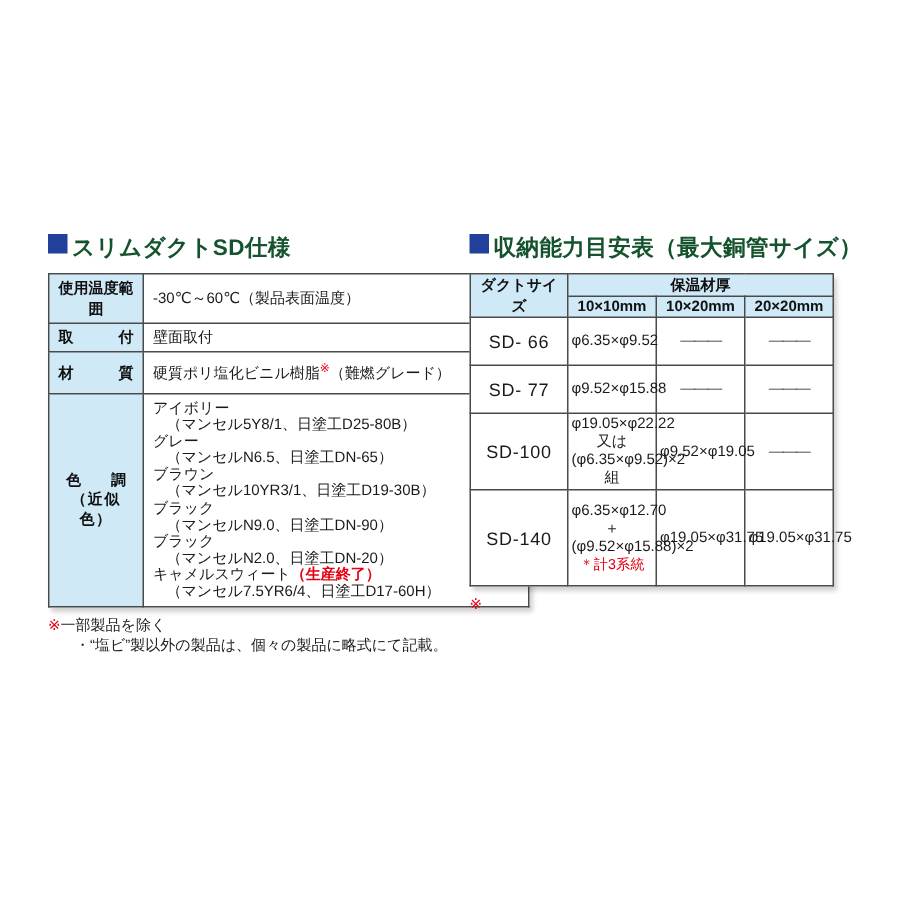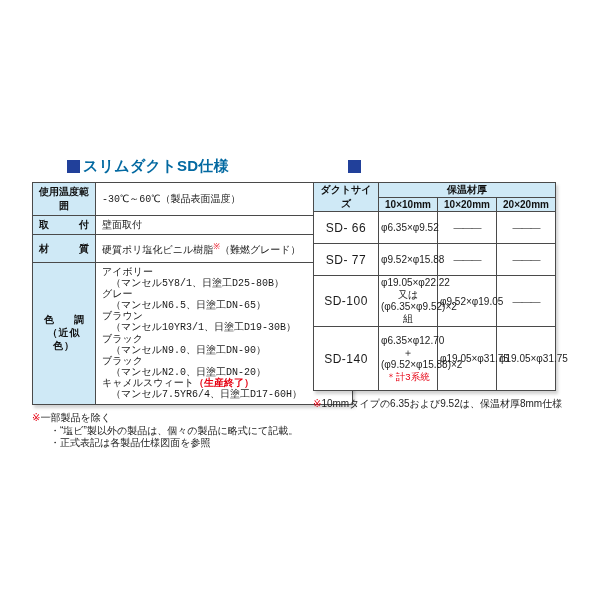--- a/index.html
+++ b/index.html
@@ -8,40 +8,39 @@
     font-family: "Liberation Sans", "DejaVu Sans", sans-serif;
     color: #1a1a1a;
     position: relative;
     overflow: hidden;
   }
   .block { position: absolute; top: 156px; }
   #left-block  { left: 32px;  width: 275px; }
   #right-block { left: 313px; width: 271px; }
 
   .sec-title {
-    display: flex; align-items: center;
-    font-size: 15px; font-weight: bold; color: #0369a1;
+    display: flex; 
+    font-size: 15px; font-weight: bold; color: #14532d;
     letter-spacing: 0.3px; height: 20px; margin-bottom: 6px;
     white-space: nowrap;
-    margin-left: 35px;
   }
   .sq {
     display: inline-block; width: 13px; height: 13px;
     background: #21409a; margin-right: 3px; flex: 0 0 auto;
   }
 
   table {
     border-collapse: collapse; background: #fff;
     box-shadow: 2px 3px 3px rgba(0,0,0,0.18);
   }
   th, td { border: 1px solid #4a4a4a; font-size: 10px; }
   th { background: #cfe9f6; font-weight: bold; color: #111; }
 
   
-  #spec-table { width: 321px; table-layout: fixed; font-family: Liberation Mono, monospace; }
+  #spec-table { width: 321px; table-layout: fixed; }
   #spec-table th { width: 63px; padding: 2px 6px; vertical-align: middle; }
   #spec-table td { padding: 2px 6px; vertical-align: middle; text-align: left; }
   .row-temp  { height: 17px; }
   .row-mount { height: 17px; }
   .row-mat   { height: 28px; }
   .row-color { height: 133px; }
   .jlabel { display: flex; justify-content: space-between; }
   .vstack { display: flex; flex-direction: column; align-items: center; line-height: 13px; text-align: center; }
   .near-color { letter-spacing: 1px; }
   .sup-mark { font-size: 8px; vertical-align: super; }
@@ -138,27 +137,27 @@
     </tr>
   </tbody>
     </table>
 
   <div class="notes">
     <div class="note-hang note-line">
       <span class="mark red">※</span>
       <span>一部製品を除く</span>
     </div>
     <div class="note-line ind-18">・“塩ビ”製以外の製品は、個々の製品に略式にて記載。</div>
-    <div class="note-line ind-18">・正式表記は各製品仕様図面を参照</div>
   </div>
 </div>
 
 <div class="block" id="right-block">
   <div class="sec-title">
     <span class="sq"></span>
+    <span>収納能力目安表（最大銅管サイズ）</span>
   </div>
 
   <table id="cap-table">
     <tbody>
         <tr>
       <th rowspan="2" class="col-duct">ダクトサイズ</th>
       <th colspan="3">保温材厚</th>
     </tr>
     <tr>
       <th class="col-c1">10×10mm</th>
@@ -196,16 +195,15 @@
       </td>
       <td>φ19.05×φ31.75</td>
       <td>φ19.05×φ31.75</td>
     </tr>
   </tbody>
     </table>
 
   <div class="notes">
     <div class="note-hang note-line">
       <span class="mark red">※</span>
-      <span>10mmタイプの6.35および9.52は、保温材厚8mm仕様</span>
     </div>
   </div>
 </div>
 
 </body></html>

